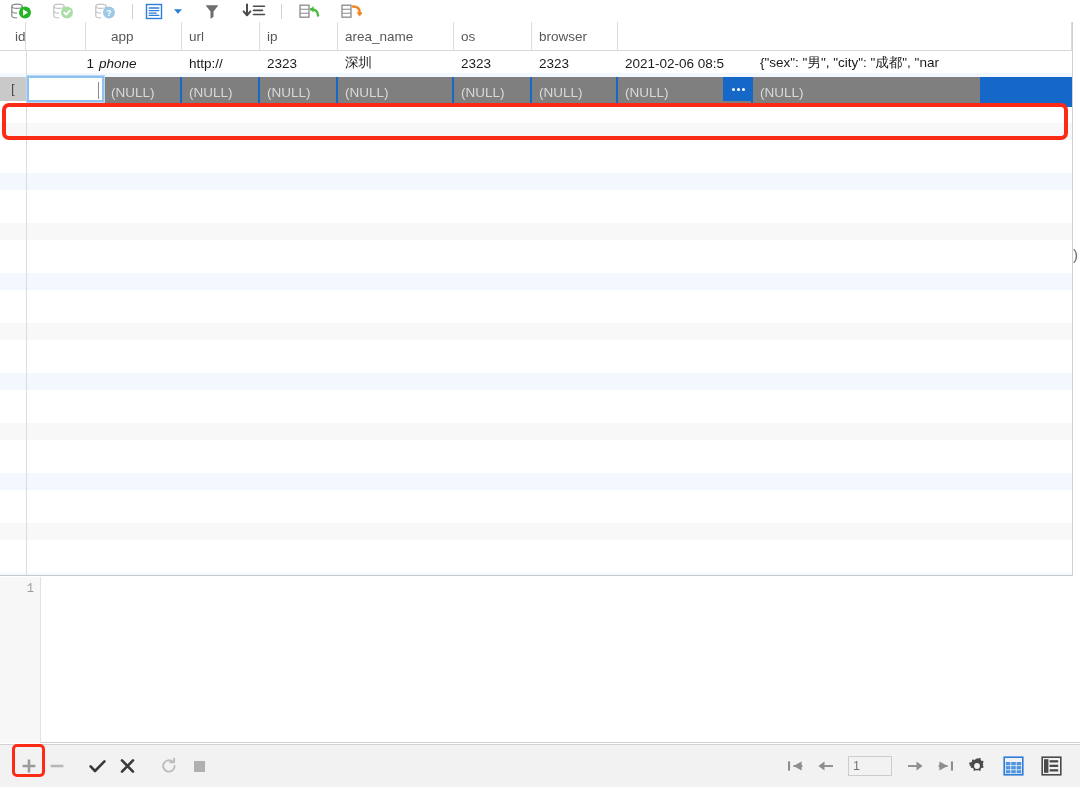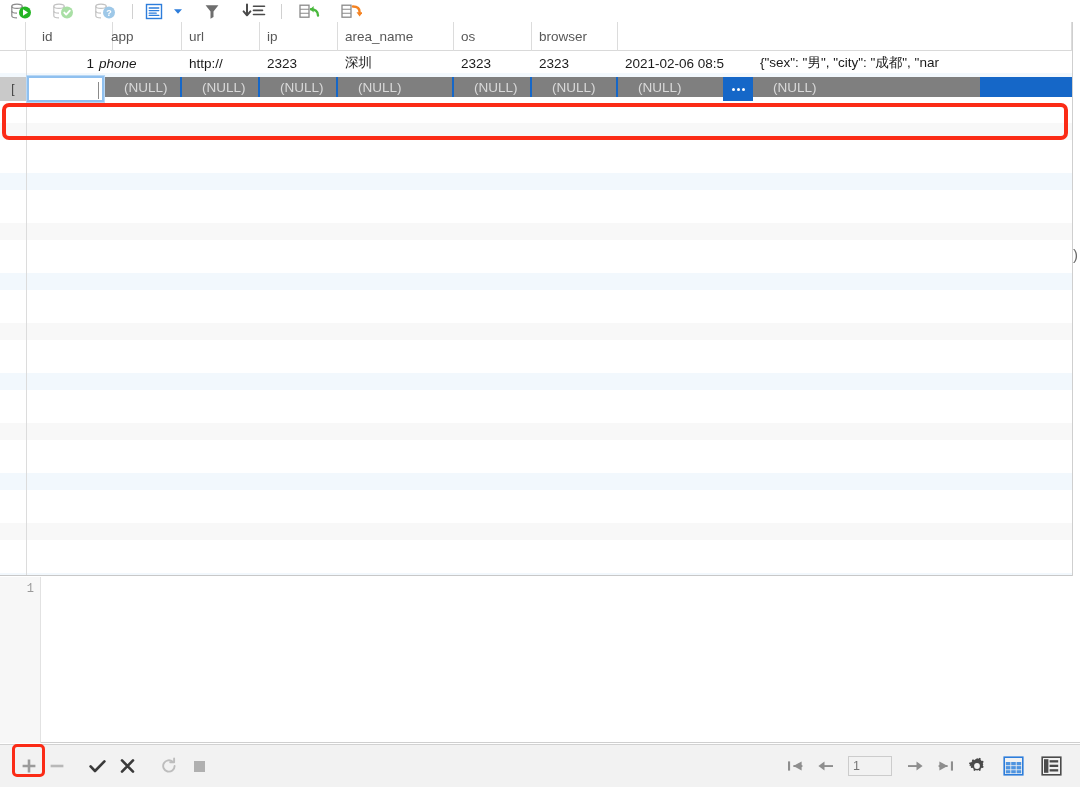--- a/index.html
+++ b/index.html
@@ -78,25 +78,25 @@
   .null-row {
     position:absolute; left:0; top:26px; width:1072px; height:24px;
   }
   .null-rowhdr {
     position:absolute; left:0; top:0; width:26px; height:24px;
     background:#c9c9c9;
     display:flex; align-items:center; justify-content:center;
     font-size:12px; color:#3c3c3c;
   }
   .null-cell {
-    position:absolute; top:0; height:20px;
+    position:absolute; top:0; height:30px;
     background:#7f7f7f;
     border-right:2px solid #1567c8;
     display:flex; align-items:center;
-    padding-left:20px;
+    padding-left:7px;
     font-size:13.5px; color:#d9d9d9;
     white-space:nowrap; overflow:hidden;
   }
   .null-cell.last-blue { background:#1567c8; border-right:none; }
   .cell-editor {
     position:absolute; top:-1px; height:26px;
     background:#ffffff;
     border:2px solid #8fc0ef;
     box-shadow:0 0 0 1px #b9d8f5;
   }
@@ -267,21 +267,21 @@
         <path d="M13 3.5c4.4 0 6.6 2.4 6.6 5.5" fill="none" stroke="#f58220" stroke-width="2.4" stroke-linecap="round"></path>
         <path d="M16.5 9.3h6.2l-3.1 4.2z" fill="#f58220"></path>
       </svg>
     </div>
   </div>
 
   <div class="grid-wrap">
 
     <div class="grid-header">
         <div class="hdr-cell rownum" style="left: 0px; width: 26px;"></div>
-        <div class="hdr-cell" style="left: 35px; width: 78px;">id</div>
+        <div class="hdr-cell" style="left: 8px; width: 78px;">id</div>
         <div class="hdr-cell" style="left: 104px; width: 78px;">app</div>
         <div class="hdr-cell" style="left: 182px; width: 78px;">url</div>
         <div class="hdr-cell" style="left: 260px; width: 78px;">ip</div>
         <div class="hdr-cell" style="left: 338px; width: 116px;">area_name</div>
         <div class="hdr-cell" style="left: 454px; width: 78px;">os</div>
         <div class="hdr-cell" style="left: 532px; width: 86px;">browser</div>
         <div class="hdr-cell" style="left: 982px; width: 90px;"></div>
       </div>
 
     <div class="grid-body">

